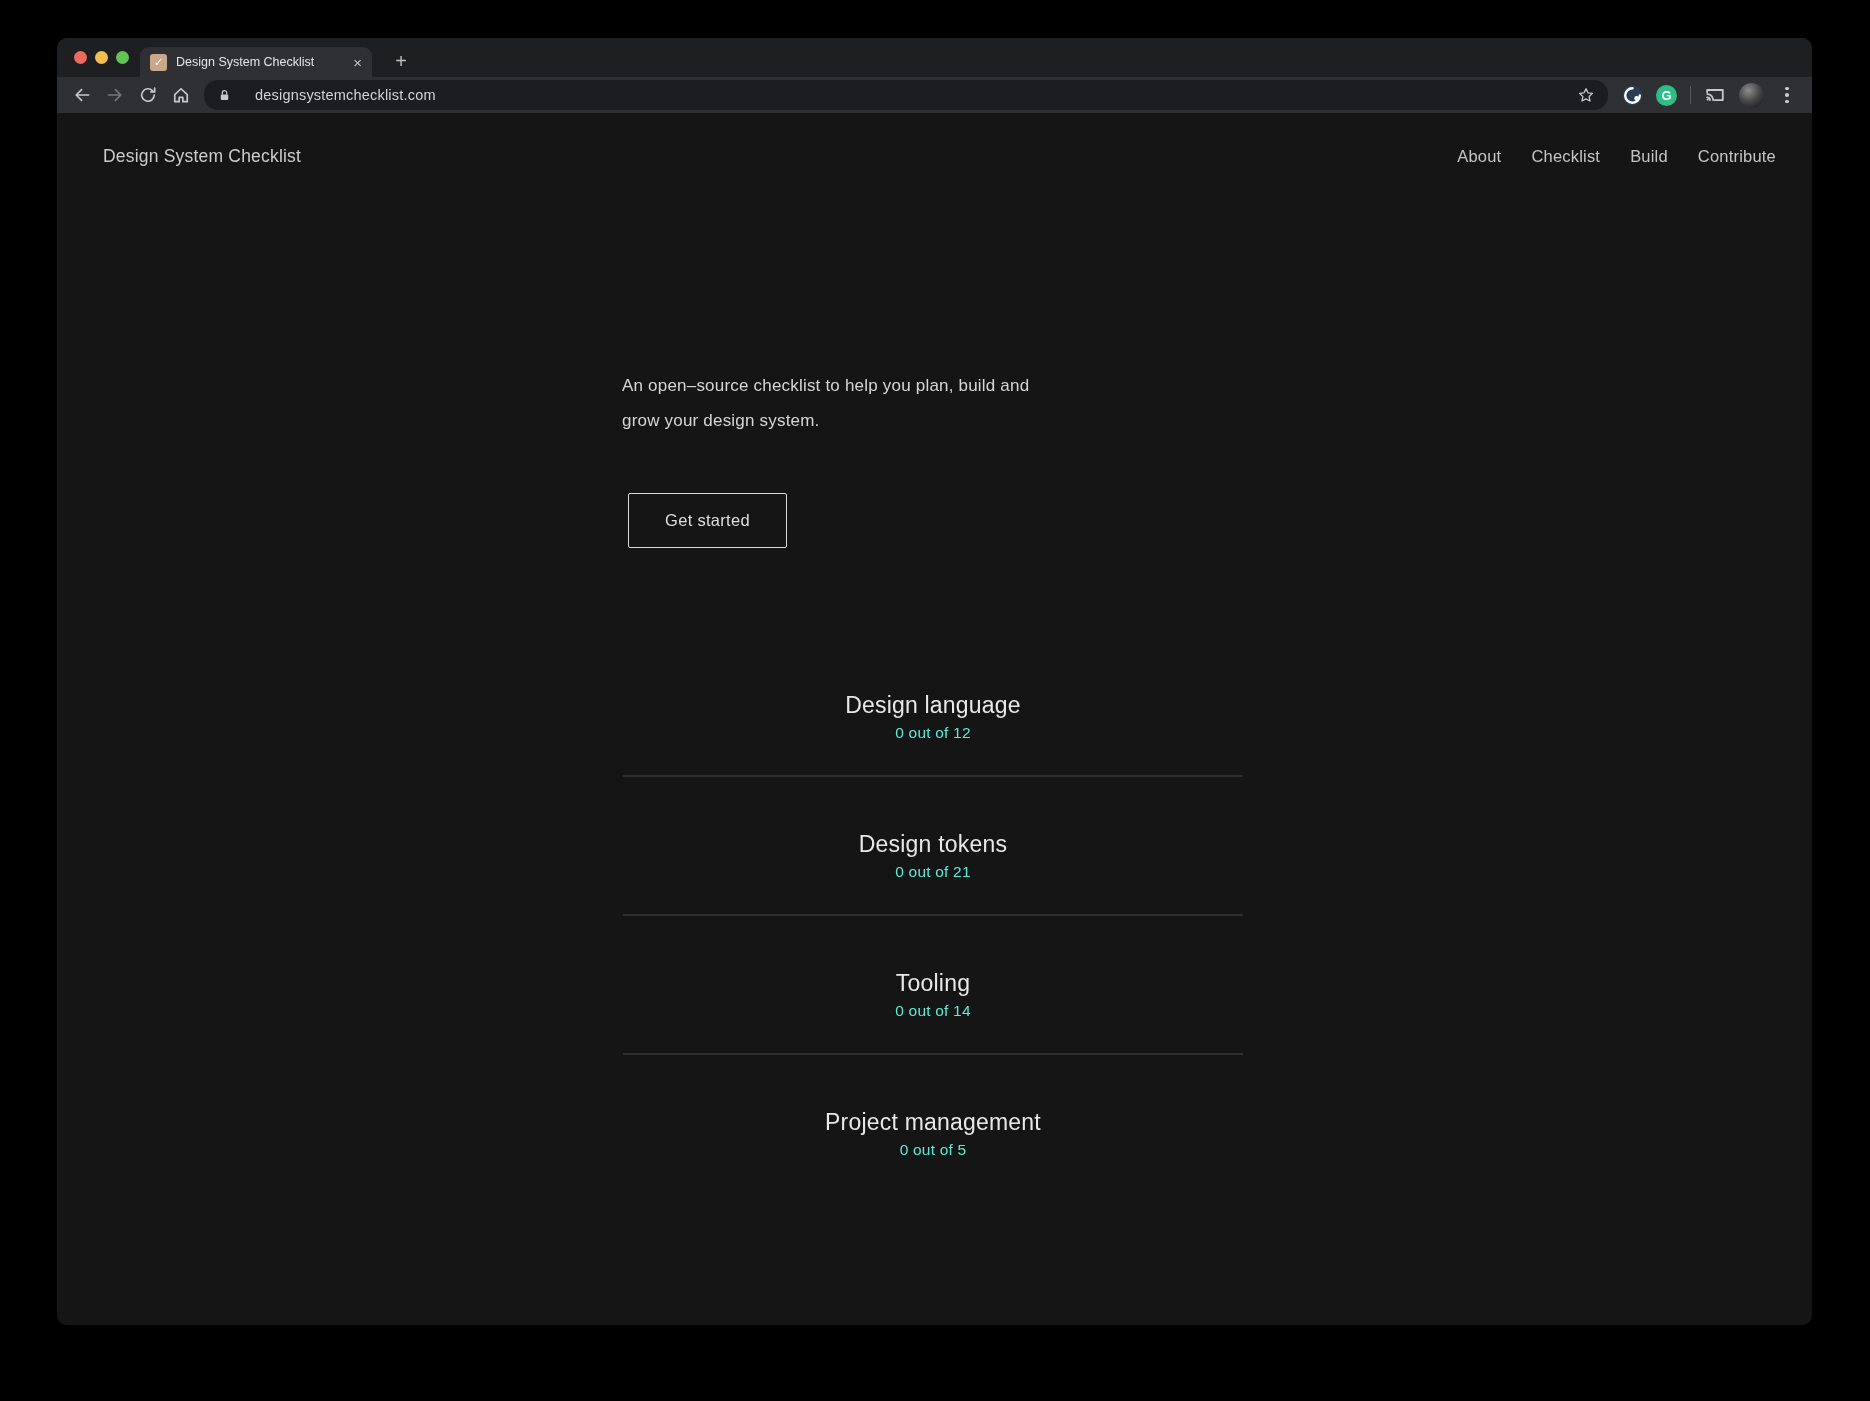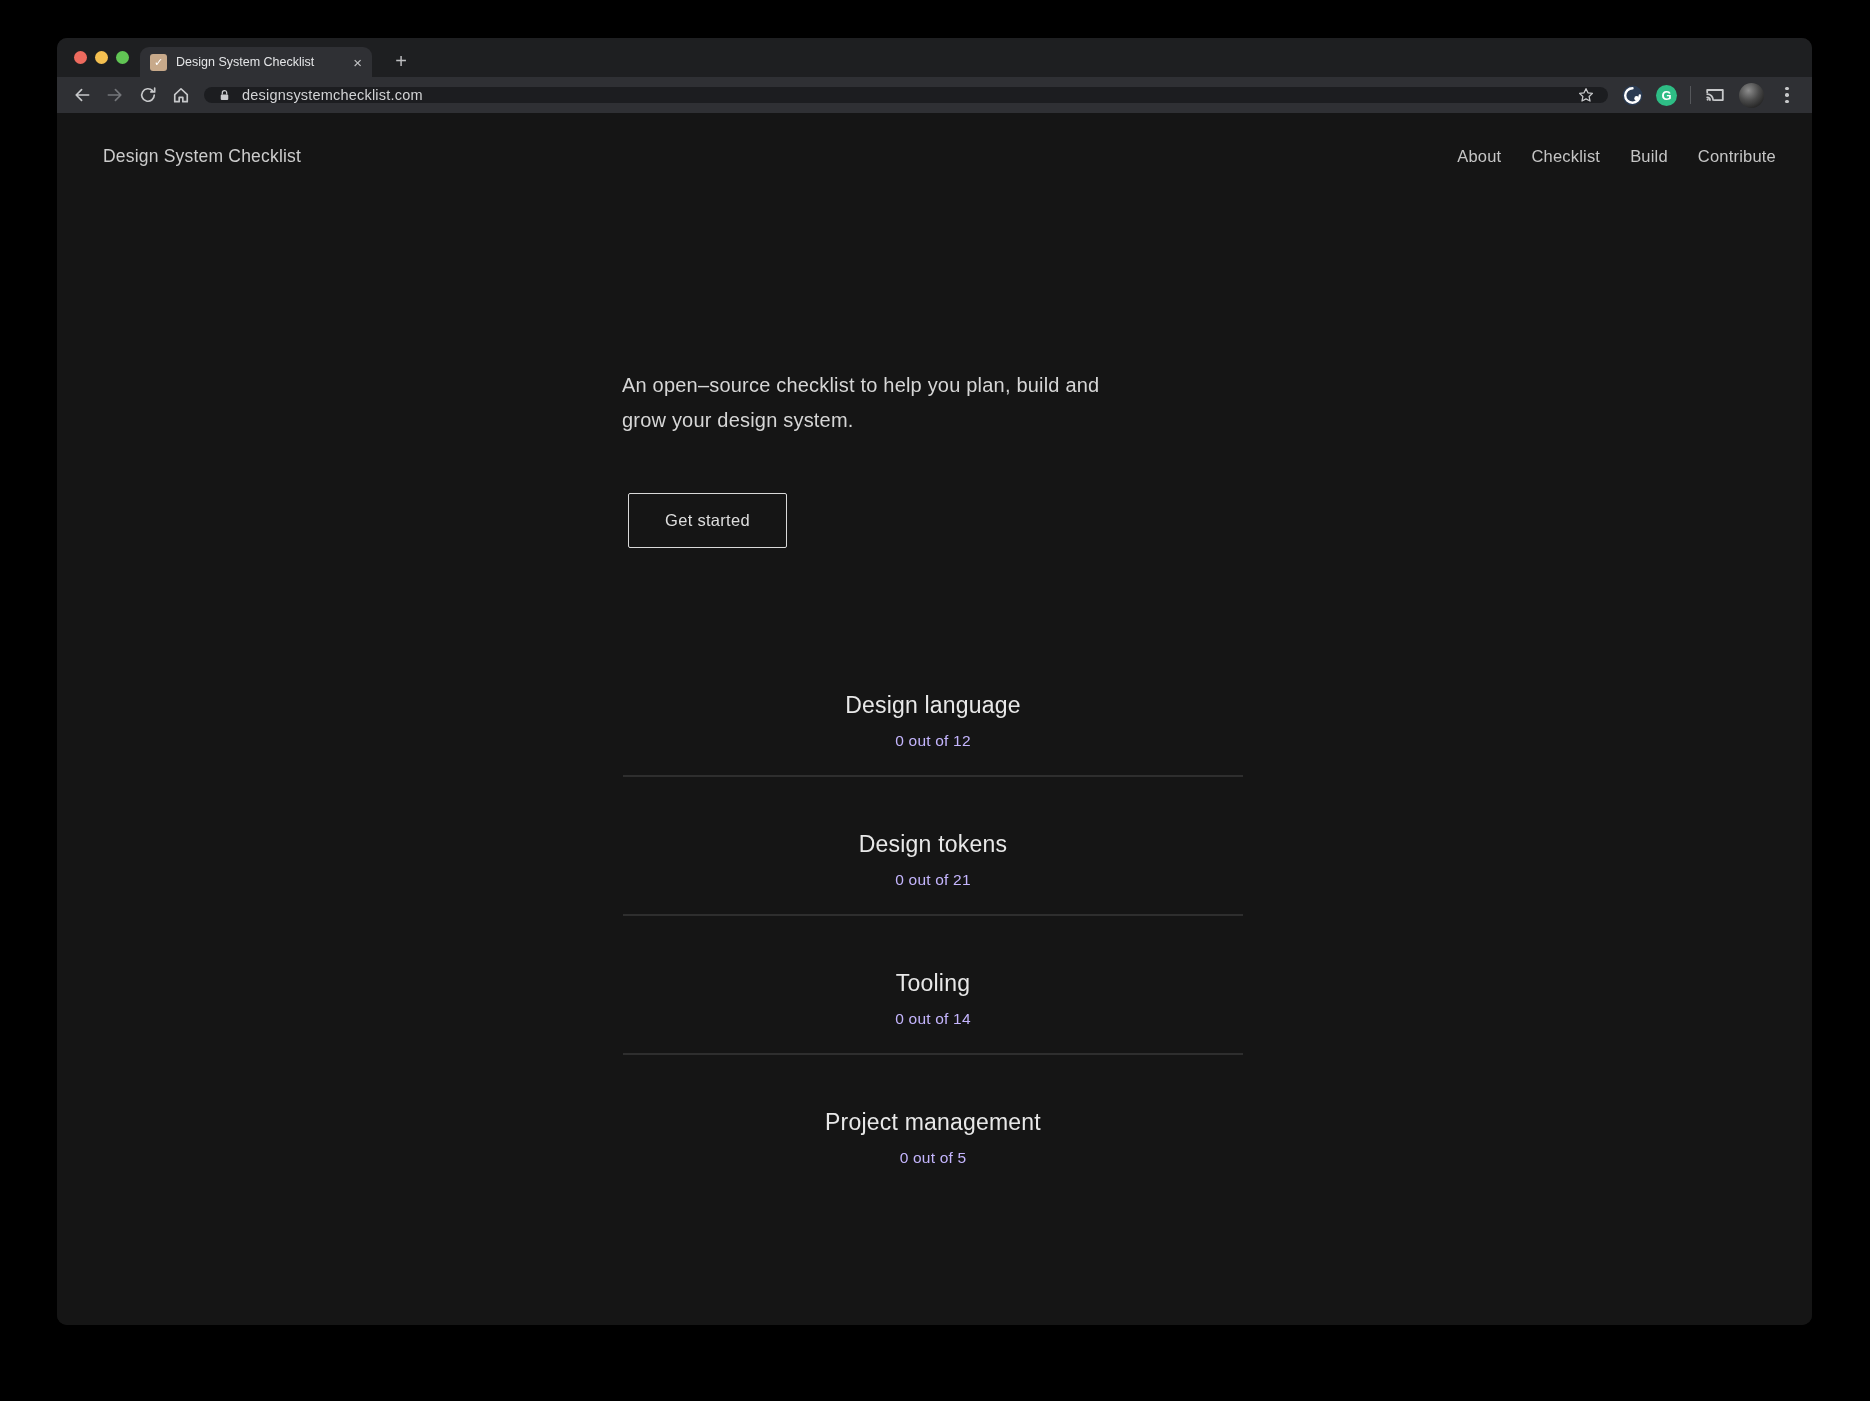--- a/index.html
+++ b/index.html
@@ -36,22 +36,22 @@
   
   .toolbar {
     height:36px; background:#2f3034; display:flex; align-items:center;
     padding:0 10px; gap:4px;
   }
   .tool-btn { width:29px; height:29px; display:flex; align-items:center; justify-content:center; flex:0 0 auto; }
   .tool-btn svg { width:20px; height:20px; }
   .icon-stroke { stroke:#c7c8ca; stroke-width:2; fill:none; stroke-linecap:round; stroke-linejoin:round; }
   .icon-stroke-dim { stroke:#74767a; stroke-width:2; fill:none; stroke-linecap:round; stroke-linejoin:round; }
   .omnibox {
-    flex:1; height:16px; background:#1c1d20; border-radius:14px;
-    display:flex; align-items:center; gap:10px; padding:0 13px; margin:0 5px;
+    flex:1; height:30px; background:#1c1d20; border-radius:14px;
+    display:flex; align-items:center; gap:23px; padding:0 13px; margin:0 5px;
   }
   .url { color:#d2d3d5; font-size:14.5px; letter-spacing:.2px; }
   .omni-spacer { flex:1; }
   .toolbar-right { display:flex; align-items:center; gap:13px; padding:0 5px; flex:0 0 auto; }
   .ext-g {
     width:21px; height:21px; border-radius:50%; background:#2ebd85; color:#fff;
     font-weight:bold; font-size:13px; display:flex; align-items:center; justify-content:center;
   }
   .separator { width:1px; height:18px; background:#55575b; }
   .avatar {
@@ -68,33 +68,33 @@
   }
   .logo { color:#cccccc; font-size:17.5px; letter-spacing:.2px; }
   .nav { display:flex; gap:30px;justify-content:space-between; }
   .nav-link { color:#c5c5c5; font-size:16.5px; letter-spacing:.2px; cursor:pointer; }
   .hero-title {
     position:absolute; left:565px; top:175px; margin:0;
     font-size:50px; font-weight:300; color:#e4e4e4; letter-spacing:.3px; white-space:nowrap;
   }
   .hero-sub {
     position:absolute; left:565px; top:255px;
-    font-size:20px; line-height:35px; font-weight:300; color:#d6d6d6; letter-spacing:.2px;
+    font-size:17px; line-height:35px; font-weight:300; color:#d6d6d6; letter-spacing:.2px;
   }
   .cta {
     position:absolute; left:571px; top:380px; width:159px; height:55px;
     border:1px solid #d9d9d9; border-radius:2px; background:transparent;
     color:#dedede; font-size:16.5px; letter-spacing:.3px;
     display:flex; align-items:center; justify-content:center; cursor:pointer;
     font-family:"Liberation Sans", sans-serif;
   }
   .sections { position:absolute; left:566px; top:579px; width:620px; }
   .section { position:relative; height:139px; cursor:pointer;text-align:center; }
   .section-title { margin:0; font-size:23px; font-weight:400; color:#e8e8e8; letter-spacing:.2px; }
-  .section-progress { margin-top:13px; font-size:15.5px; color:#c4b5fd; letter-spacing:.2px; }
+  .section-progress { margin-top:5px; font-size:15.5px; color:#5eead4; letter-spacing:.2px; }
   .divider { position:absolute; left:0; right:0; top:83px; height:2px; background:#2e2e2e; }
 </style>
 </head>
 <body>
 
 <div class="window">
 
   <div class="tabstrip">
     <div class="traffic">
       <span class="light" style="background:#ed6a5e"></span>

